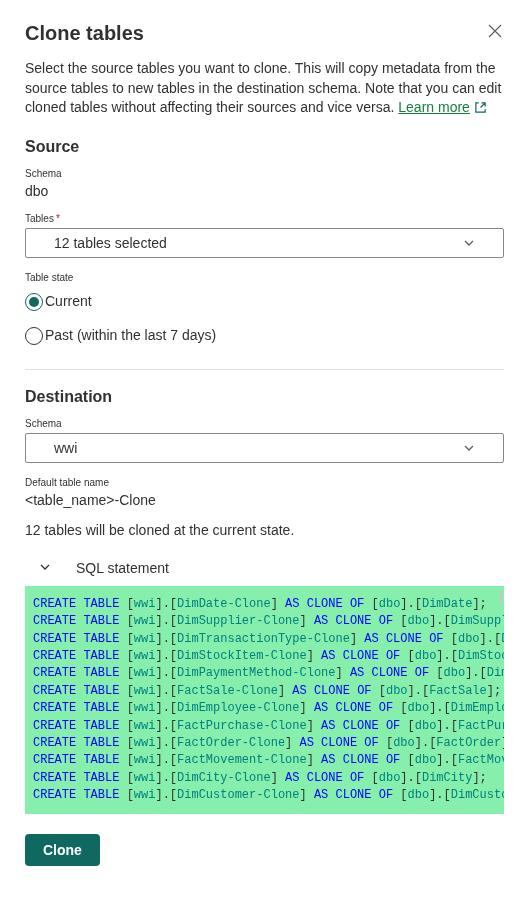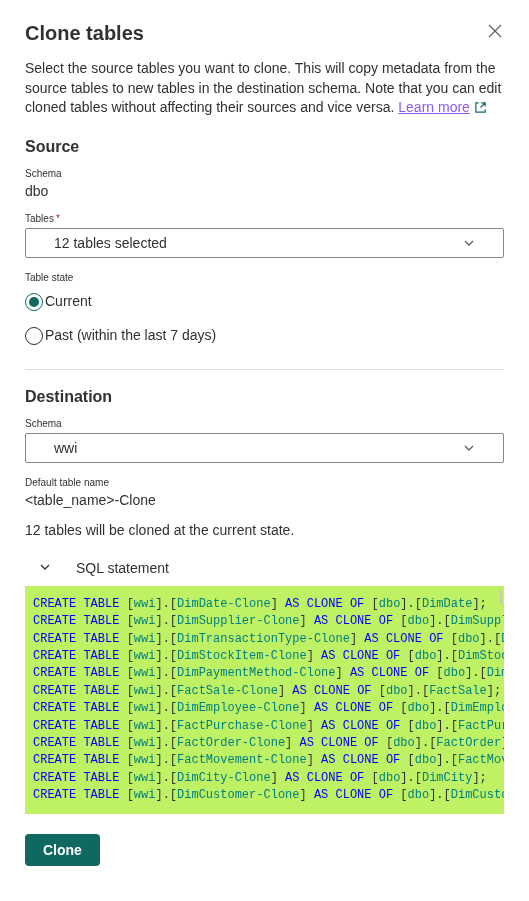--- a/index.html
+++ b/index.html
@@ -8,21 +8,21 @@
     font-size: 14px;
     color: #323130;
     background: #fff;
     width: 529px;
     padding: 22px 25px;
   }
   .header-row { display: flex; justify-content: space-between; align-items: flex-start; margin-bottom: 14px; }
   h1 { font-size: 20px; font-weight: 600; }
   .close-x { cursor: pointer; font-size: 16px; color: #605e5c; line-height: 1; padding: 2px; }
   .intro { font-size: 14px; line-height: 1.4; color: #323130; margin-bottom: 18px; }
-  .learn-more { color: #8b5cf6; text-decoration: underline; cursor: pointer; white-space: nowrap; text-align: center; }
+  .learn-more { color: #15803d; text-decoration: underline; cursor: pointer; white-space: nowrap; text-align: center; }
   .ext-icon { display:inline-block; vertical-align: -2px; margin-left:4px; }
   h2 { font-size: 16px; font-weight: 600; margin-bottom: 12px; }
   .field { margin-bottom: 14px; }
   .field-label { font-size: 10px; font-weight: 400; margin-bottom: 4px; }
   .field-label .req { color: #a4262c; margin-left: 2px; }
   .field-value-static { font-size: 14px; color: #323130; }
   .dropdown {
     border: 1px solid #8a8886;
     border-radius: 2px;
     padding: 6px 28px;
@@ -43,21 +43,21 @@
   .radio-circle.checked { border-color: #0f6960; }
   .radio-dot { width: 10px; height: 10px; background: #0f6960; border-radius: 50%; }
   hr.sep { border: none; border-top: 1px solid #e1dfdd; margin: 6px 0 18px 0; }
   .status-line { font-size: 14px; margin: 4px 0 20px 0; }
   .collapsible-hdr {
     display: flex; align-items: center; gap: 25px; cursor: pointer;
     font-size: 14px; padding: 2px 0 10px 14px;
   }
   .chev-down { display:inline-block; }
   .sql-box {
-    background: #bef264;
+    background: #86efac;
     padding: 10px 8px;
     font-family: Consolas, "Courier New", monospace;
     font-size: 12px;
     line-height: 1.45;
     overflow: hidden;
     white-space: nowrap;
     position: relative;
   }
   .sql-line { white-space: pre; }
   .kw { color: #0000ff; }

